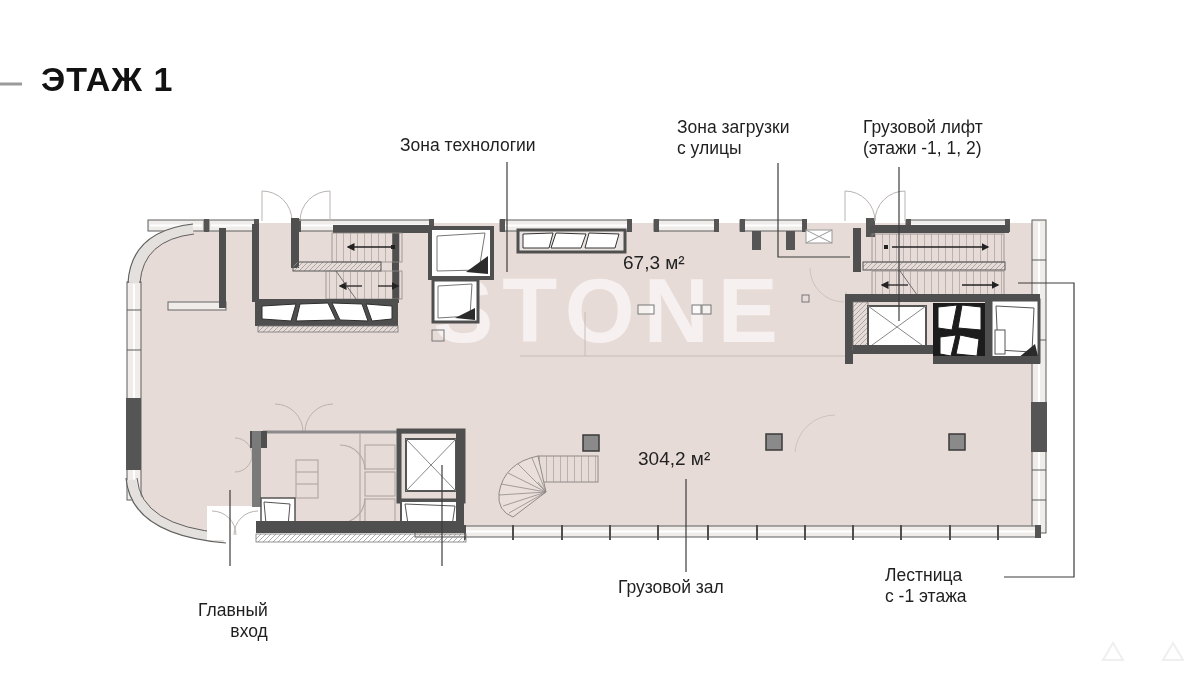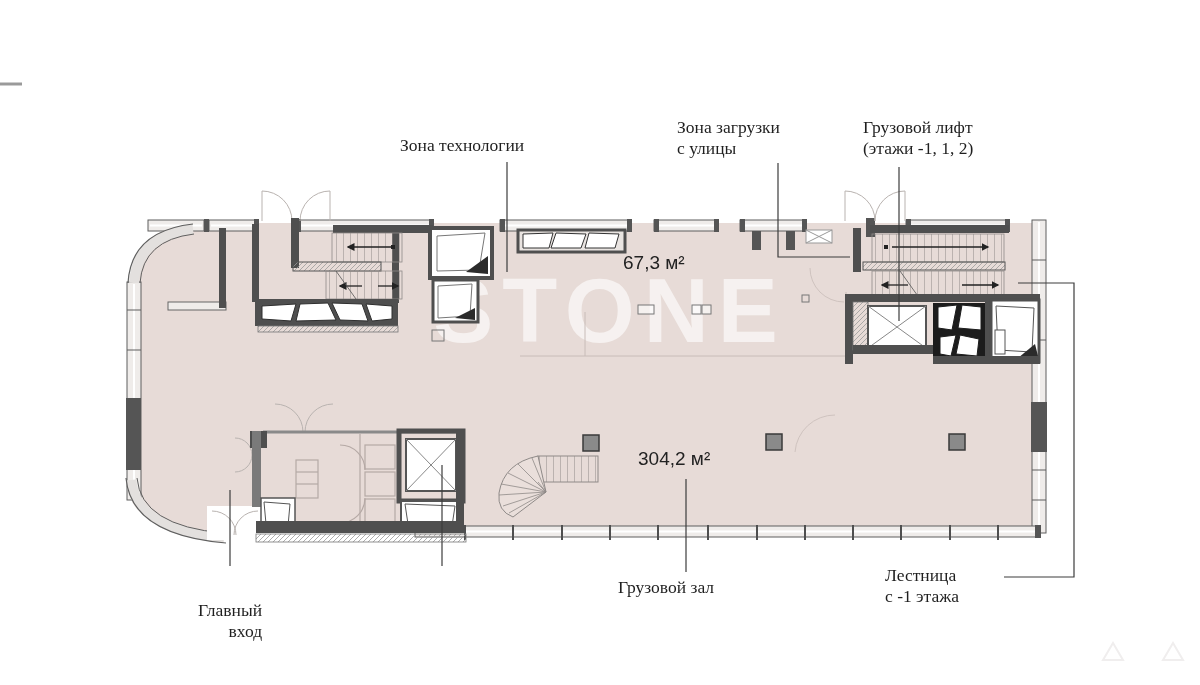--- a/index.html
+++ b/index.html
@@ -9,21 +9,21 @@
   #floor-svg{z-index:1;}
   #plan-svg{z-index:3;}
   .wm{position:absolute;left:410px;top:266px;width:400px;text-align:center;
       color:rgba(255,255,255,0.62);z-index:2;pointer-events:none;}
   .wm .l1{display:block;font-size:90px;font-weight:800;letter-spacing:9px;line-height:1.0;}
   .wm .l2{display:block;margin-top:12px;margin-left:14px;font-size:26px;font-weight:700;
           letter-spacing:24px;white-space:nowrap;}
   .title{position:absolute;left:41px;top:60px;font-size:34px;font-weight:700;
          letter-spacing:1px;color:#121212;z-index:4;}
   .lbl{position:absolute;font-size:17.5px;line-height:1.18;color:#1f1f1f;
-       white-space:pre-line;z-index:4;font-family:Liberation Serif, serif;}
+       white-space:pre-line;z-index:4;}
   .area{position:absolute;font-size:19px;color:#222;z-index:4;}
   .center{text-align:left;}
 </style>
 </head>
 <body>
 
 <div class="canvas">
 
   <svg id="floor-svg" class="layer" width="1200" height="685">
     <path d="M196,223 L1037,223 L1037,532 L218,533 Q136,528 130,495 L130,282 Q133,228 196,223 Z" fill="#e7dbd7"></path>
@@ -309,20 +309,21 @@
       <line x1="686" y1="479" x2="686" y2="572"></line>
       <polyline points="1004,577 1074,577 1074,283 1018,283"></polyline>
     </g>
 
     <g fill="none" stroke="#f0eeee" stroke-width="2">
       <polygon points="1113,643 1123,660 1103,660"></polygon>
       <polygon points="1173,643 1183,660 1163,660"></polygon>
     </g>
   </svg>
 
+  <div class="title">ЭТАЖ 1</div>
 
   <div class="lbl center" style="left:400px;top:135px;width:190px;">Зона технологии</div>
   <div class="lbl" style="left:677px;top:117px;">Зона загрузки
 с улицы</div>
   <div class="lbl" style="left:863px;top:117px;">Грузовой лифт
 (этажи -1, 1, 2)</div>
   <div class="lbl" style="left:198px;top:600px;text-align:right;">Главный
 вход</div>
   <div class="lbl" style="left:618px;top:577px;">Грузовой зал</div>
   <div class="lbl" style="left:885px;top:565px;">Лестница

